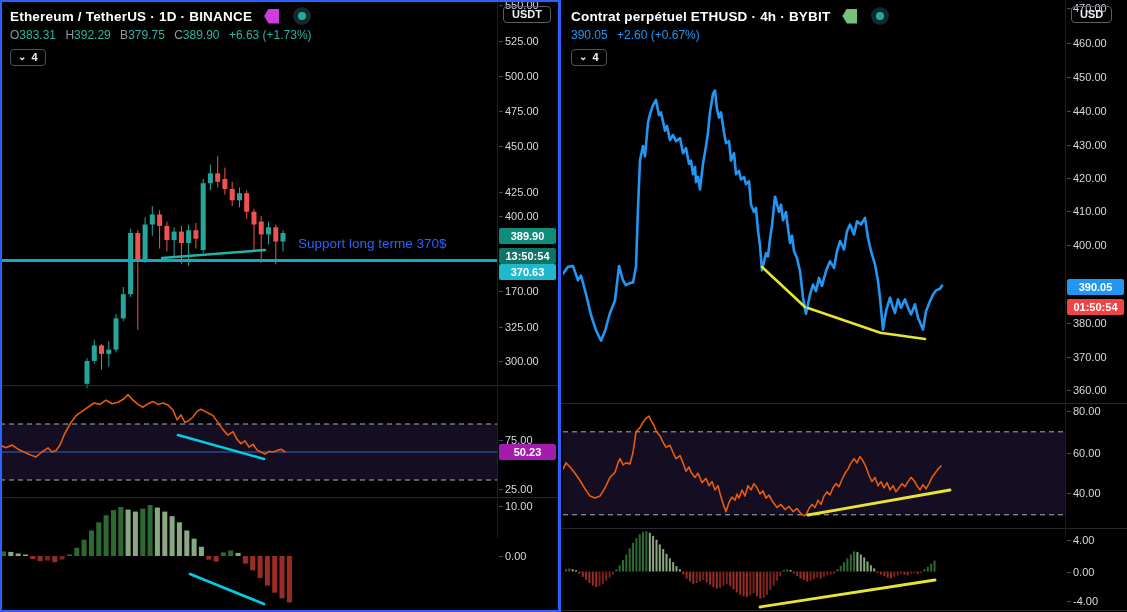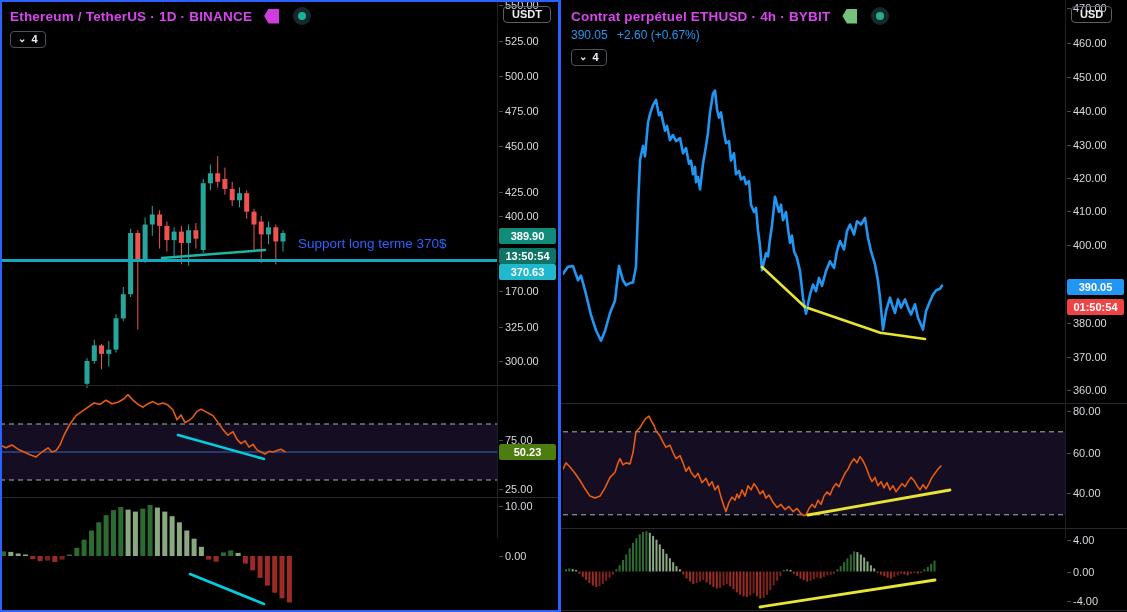--- a/index.html
+++ b/index.html
@@ -18,21 +18,21 @@
   #axis-right{left:504px;width:62px;}
   .tick{position:absolute;left:7px;color:#d6d8dd;font-size:11px;transform:translateY(-50%);white-space:nowrap;}
   .tick::before{content:"";position:absolute;left:-6px;top:50%;width:4px;height:1px;background:#4a4d55;}
   .currency-btn{position:absolute;top:6px;left:5px;padding:1px 8px 2px 8px;border:1px solid #5a5e68;border-radius:4px;
     color:#eceff2;font-size:11px;font-weight:bold;background:transparent;z-index:6;}
   .badge{position:absolute;left:1px;width:57px;height:16px;line-height:16px;font-size:11px;font-weight:bold;
     color:#fff;text-align:center;transform:translateY(-50%);border-radius:2px;z-index:5;}
   
   .hdr{position:absolute;top:7px;left:10px;z-index:8;}
   .hrow1{display:flex;align-items:center;height:18px;}
-  .htitle{font-size:13.5px;font-weight:bold;color:#d946ef;letter-spacing:.2px;}
+  .htitle{font-size:13.5px;font-weight:bold;color:#ffffff;letter-spacing:.2px;}
   .flag{width:15px;height:15px;display:inline-block;margin-left:12px;
     clip-path:polygon(0 50%,30% 0,100% 0,100% 100%,30% 100%);}
   .flag-magenta{background:#cf3de0;}
   .flag-green{background:#77c27a;}
   .status{width:18px;height:18px;border-radius:50%;background:#17282a;display:inline-flex;
     align-items:center;justify-content:center;margin-left:14px;}
   .dot{width:8px;height:8px;border-radius:50%;background:#1fae9b;}
   .hrow2{margin-top:3px;font-size:12px;height:15px;}
   .hrow2 .lbl{color:#9598a1;margin-left:6px;}
   .hrow2 .lbl:first-child{margin-left:0;}
@@ -164,21 +164,21 @@
   <div class="annotation" style="color: rgb(41, 98, 255);">Support long terme 370$</div>
 
   <div class="hdiv" style="top:385px;width:561px"></div>
   <div class="hdiv" style="top:497px;width:561px"></div>
 
   <div id="axis-left" class="axis">
     <div class="currency-btn">USDT</div>
     <div class="badge" style="top: 236px; background: rgb(18, 140, 122);">389.90</div>
     <div class="badge" style="top: 256px; background: rgb(15, 115, 101);">13:50:54</div>
     <div class="badge" style="top: 272px; background: rgb(31, 184, 205);">370.63</div>
-    <div class="badge" style="top: 452px; background: #4d7c0f;">50.23</div>
+    <div class="badge" style="top: 452px; background: #a21caf;">50.23</div>
   <div class="tick" style="top: 5px;">550.00</div>
       <div class="tick" style="top: 41px;">525.00</div>
       <div class="tick" style="top: 76px;">500.00</div>
       <div class="tick" style="top: 111px;">475.00</div>
       <div class="tick" style="top: 146px;">450.00</div>
       <div class="tick" style="top: 192px;">425.00</div>
       <div class="tick" style="top: 216px;">400.00</div>
       <div class="tick" style="top: 291px;">170.00</div>
       <div class="tick" style="top: 327px;">325.00</div>
       <div class="tick" style="top: 361px;">300.00</div>
@@ -189,20 +189,27 @@
       <div class="tick" style="top: 624px; margin-top: 48px;">-10.00</div>
     </div>
 
   <div class="hdr">
     <div class="hrow1">
       <span class="htitle">Ethereum / TetherUS · 1D · BINANCE</span>
       <span class="flag flag-magenta"></span>
       <span class="status">
           <span class="dot"></span>
         </span>
+    </div>
+    <div class="hrow2">
+      <span class="lbl">O</span><span class="val" style="color: rgb(43, 181, 162);">383.31</span>
+      <span class="lbl">H</span><span class="val" style="color: rgb(43, 181, 162);">392.29</span>
+      <span class="lbl">B</span><span class="val" style="color: rgb(43, 181, 162);">379.75</span>
+      <span class="lbl">C</span><span class="val" style="color: rgb(43, 181, 162);">389.90</span>
+      <span class="val" style="margin-left: 6px; color: rgb(43, 181, 162);">+6.63 (+1.73%)</span>
     </div>
     <div class="int-btn">
       <span class="chev">⌄</span>
       <span>4</span>
     </div>
   </div>
 </div>
 
 <div id="panel-right" class="panel">
   <svg id="svg-right" width="502" height="612">

